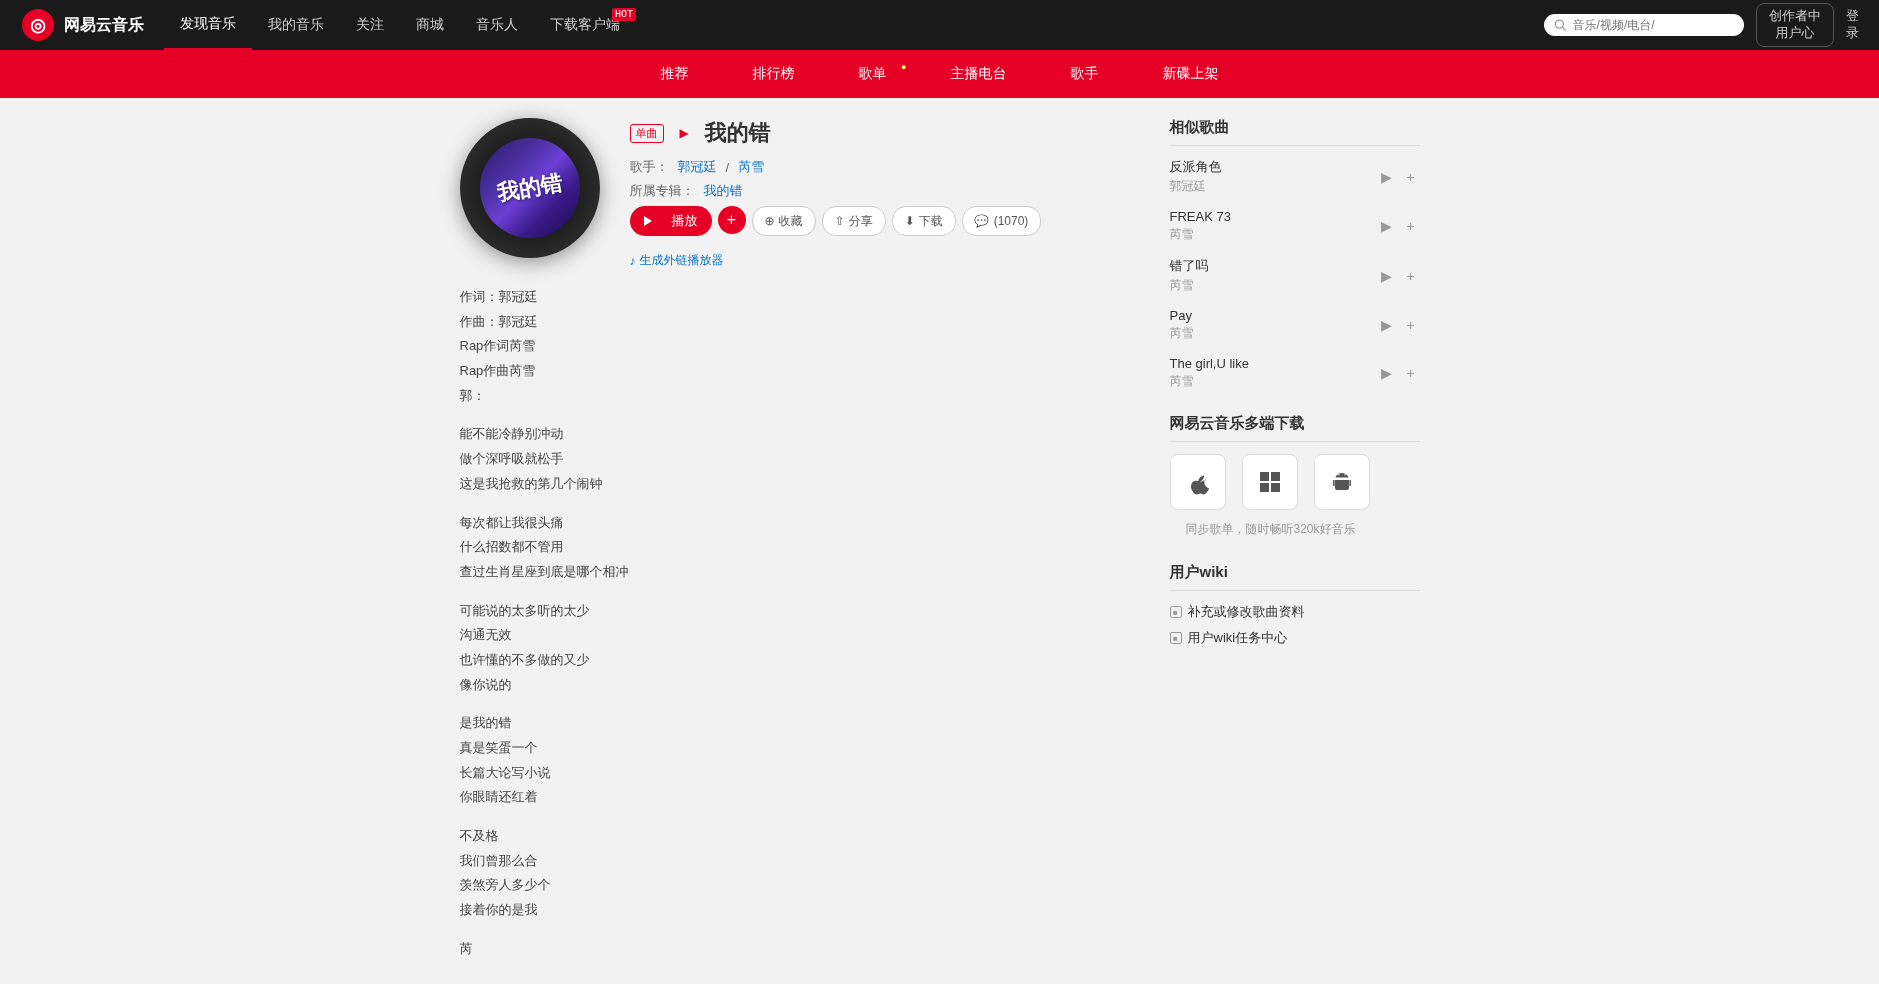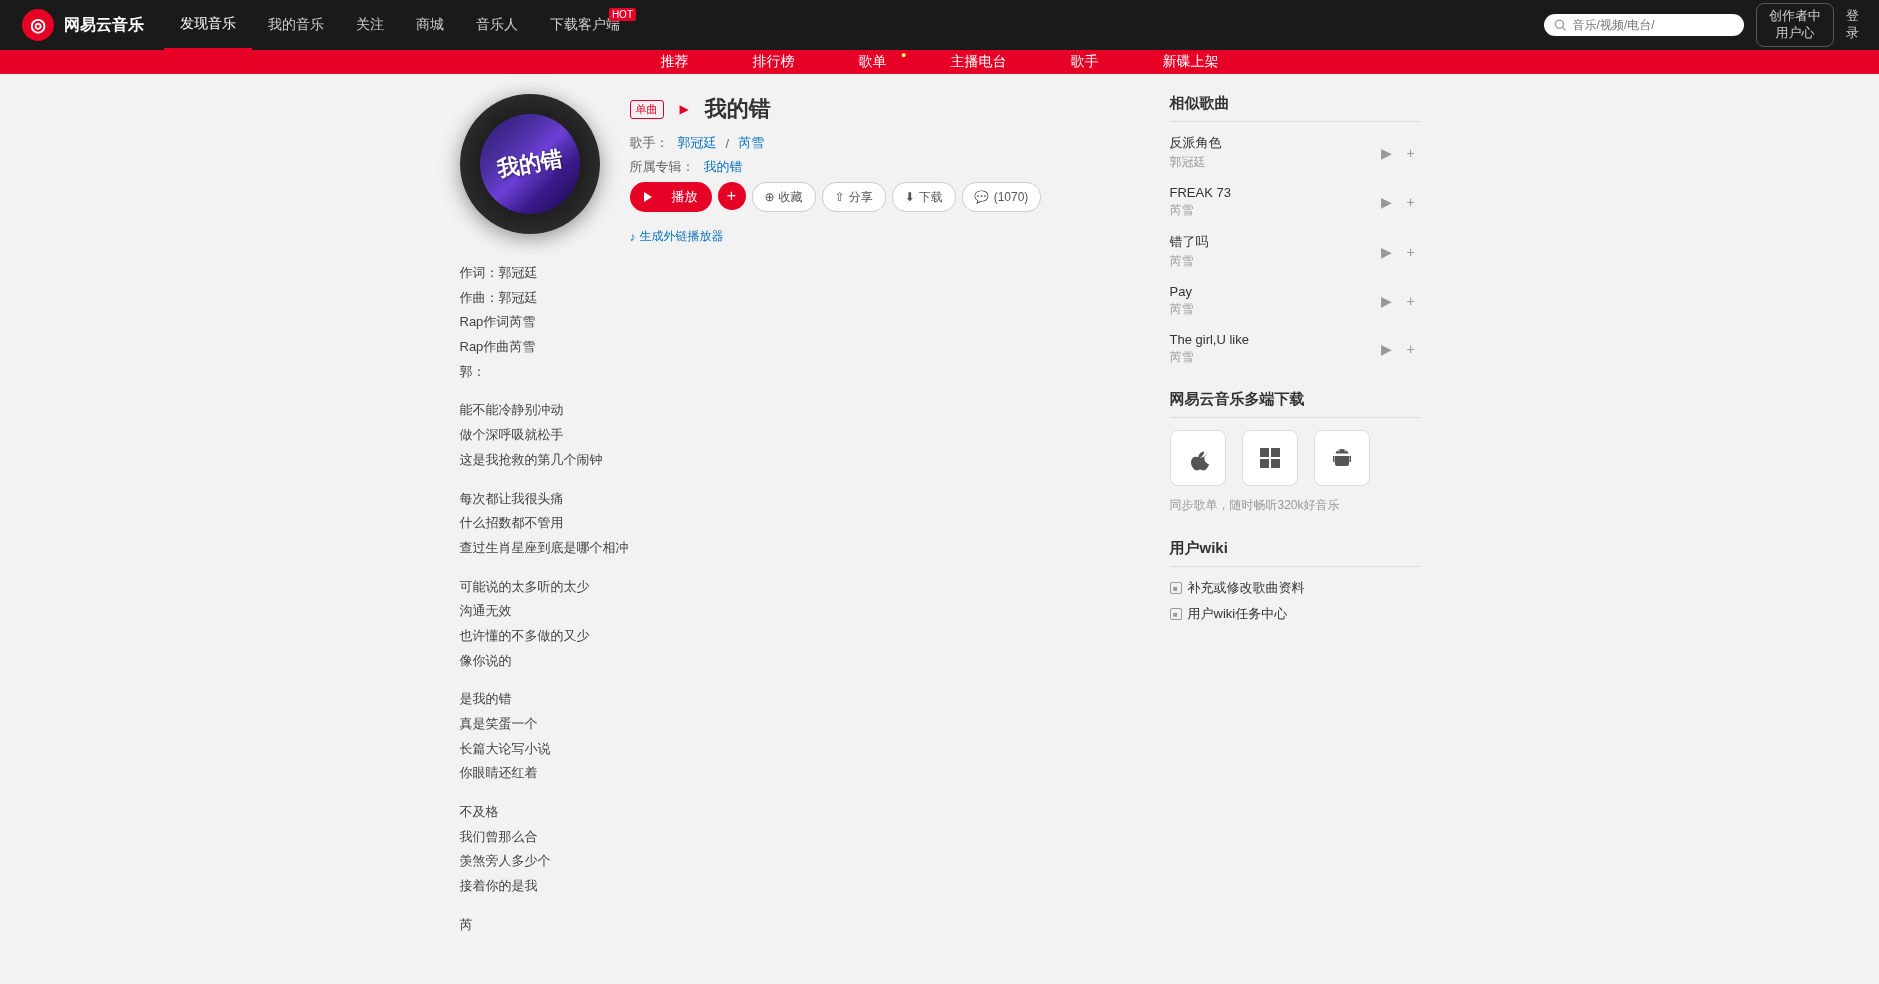--- a/index.html
+++ b/index.html
@@ -38,20 +38,21 @@
     }
     .nav-link {
       color: #ccc;
       padding: 8px 16px;
       height: 50px;
       display: flex;
       align-items: center;
       cursor: pointer;
       font-size: 14px;
       position: relative;
+      font-family: Liberation Mono, monospace;
     }
     .nav-link.active {
       color: #fff;
       border-bottom: 2px solid #e60026;
     }
     .hot-badge {
       background: #e60026;
       color: #fff;
       font-size: 10px;
       padding: 1px 3px;
@@ -96,21 +97,21 @@
       cursor: pointer;
       font-size: 13px;
       white-space: nowrap;
       text-align: center;
       line-height: 1.3;
     }
 
     
     .red-nav {
       background: #e60026;
-      height: 24px;
+      height: 48px;
       display: flex;
       align-items: center;
       justify-content: center;
       gap: 8px;
     }
     .red-nav-item {
       color: #fff;
       padding: 0 28px;
       height: 36px;
       display: flex;
@@ -341,20 +342,21 @@
       display: flex;
       align-items: center;
       justify-content: center;
       cursor: pointer;
       background: #fff;
     }
     .download-desc {
       font-size: 12px;
       color: #999;
       line-height: 1.6;
+      margin-left: 16px;
     }
 
     .wiki-section {
       margin-top: 24px;
     }
     .wiki-link {
       display: flex;
       align-items: center;
       gap: 6px;
       font-size: 13px;

